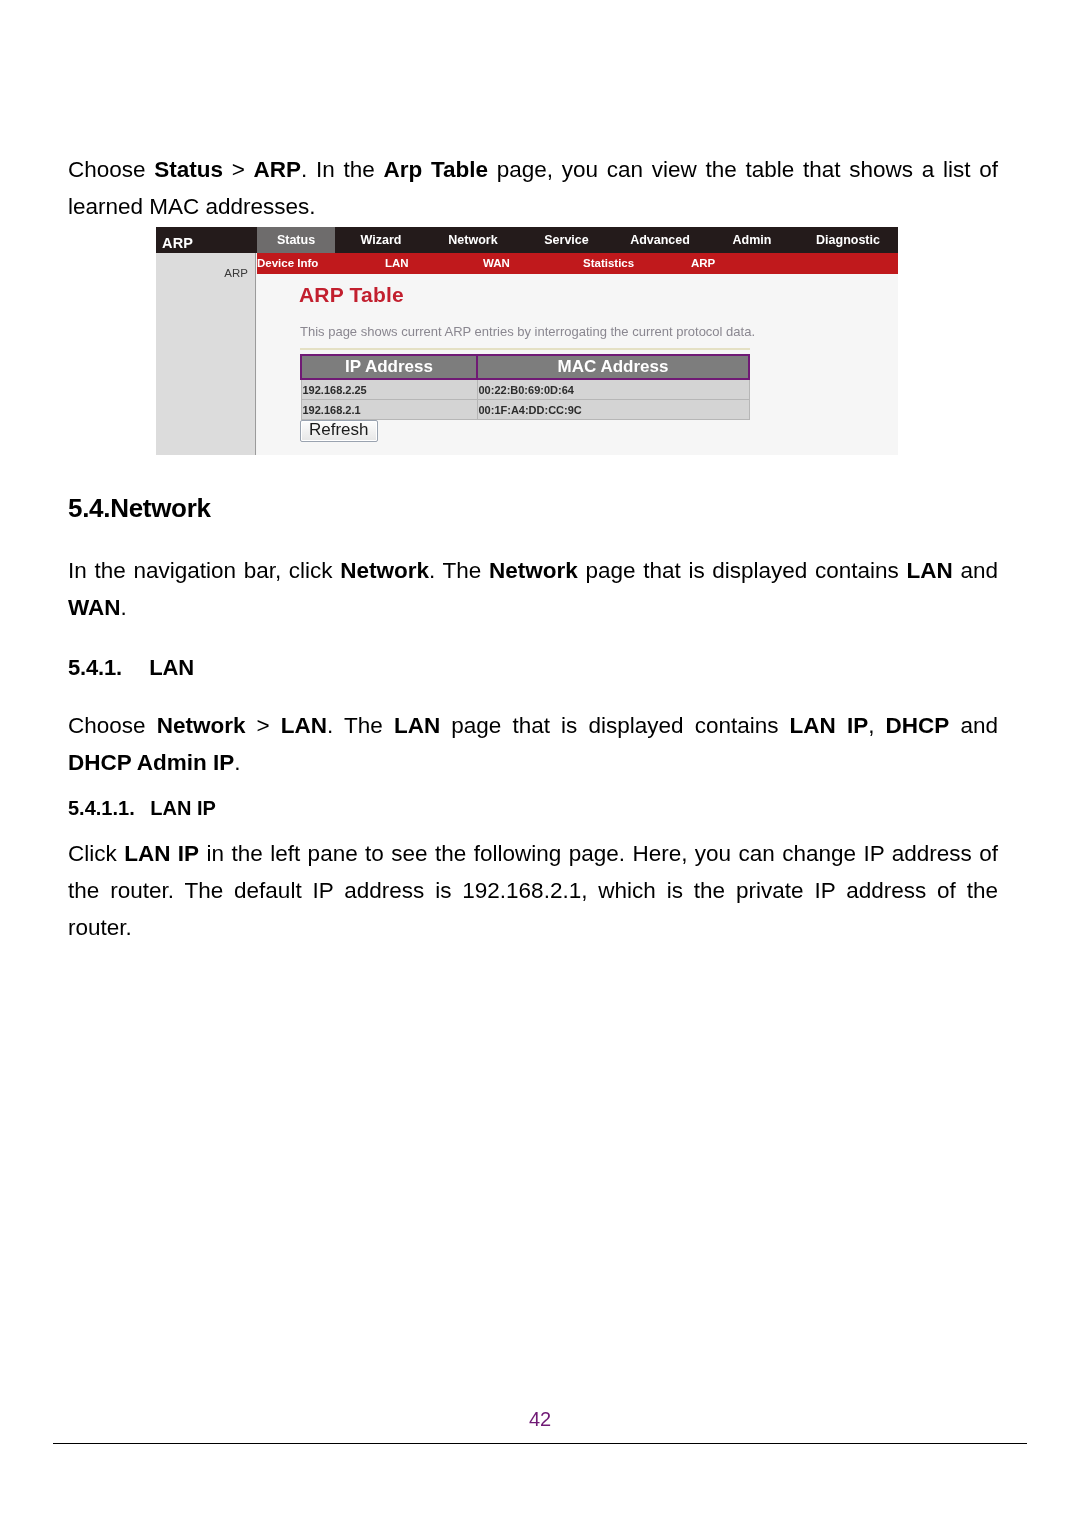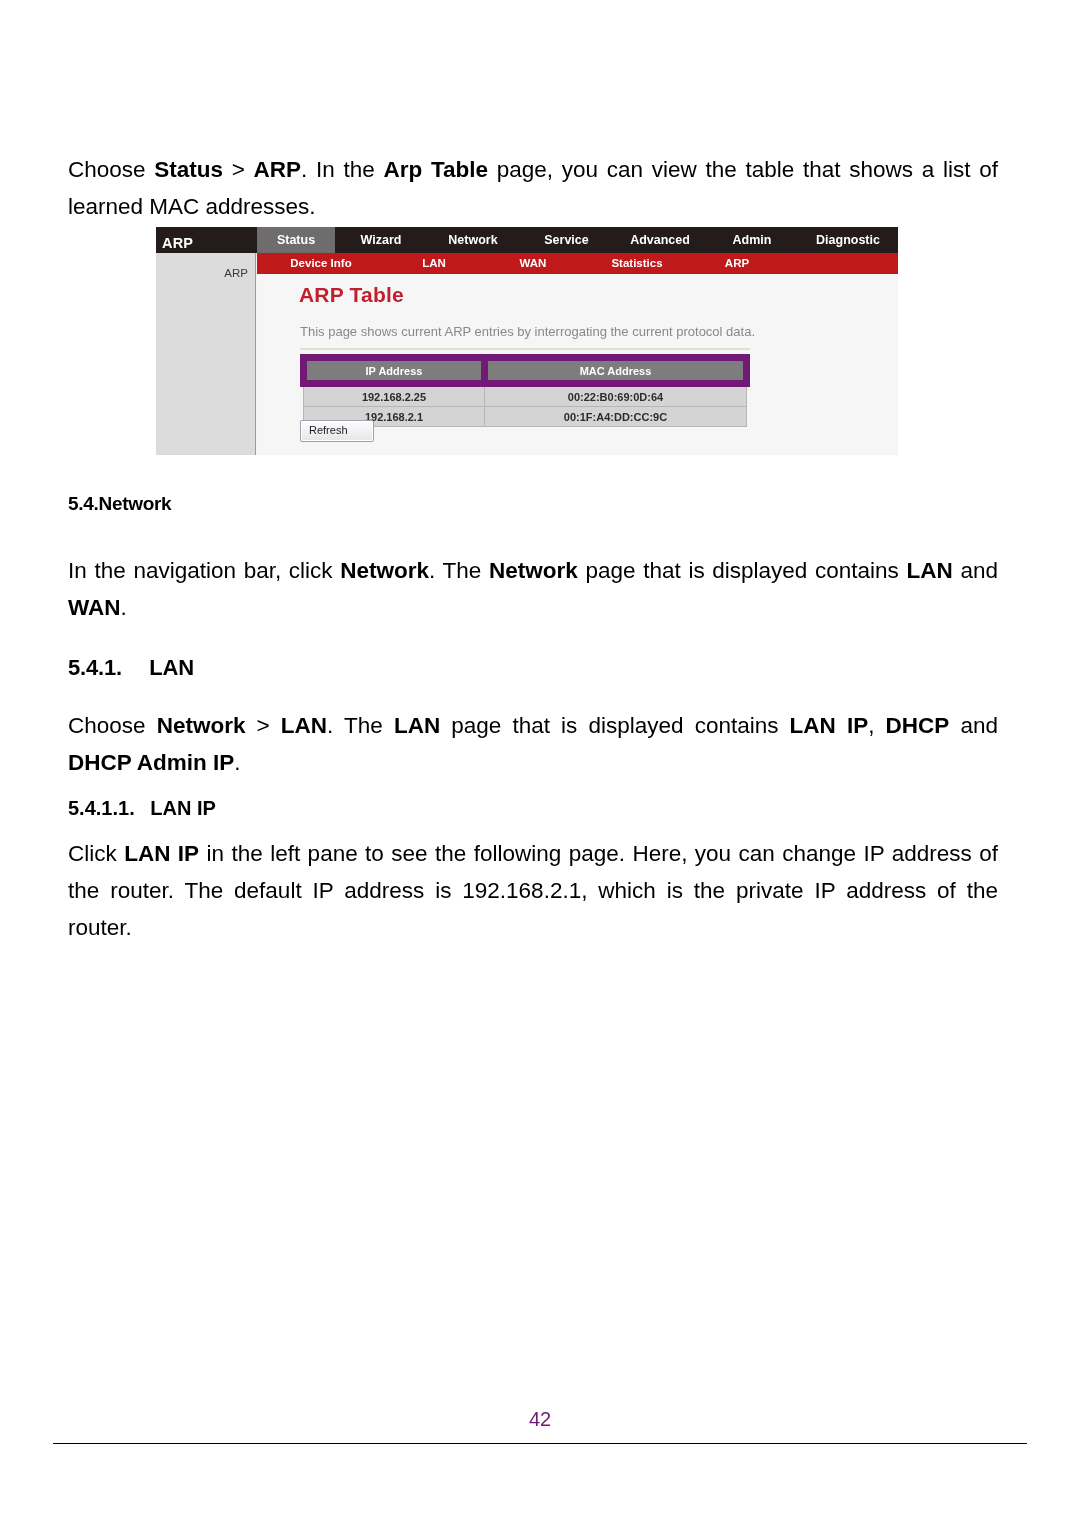--- a/index.html
+++ b/index.html
@@ -31,21 +31,21 @@
   }
 
   h3.sec-head {
     font-size: 22px;
     font-weight: bold;
     letter-spacing: -0.2px;
     margin: 0;
     white-space: pre;
   }
   h2.sec-head-big {
-    font-size: 19px;
+    font-size: 26px;
     font-weight: bold;
     margin: 0;
     letter-spacing: -0.3px;
   }
   h4.sec-head-sm {
     font-size: 20px;
     font-weight: bold;
     margin: 0;
     white-space: pre;
   }
@@ -118,21 +118,21 @@
     left: 0; top: 0;
     height: 21px;
     display: flex;
   }
   .subitem {
     height: 21px;
     line-height: 21px;
     color: #ffffff;
     font-size: 11.5px;
     font-weight: bold;
-    text-align: center;
+    text-align: left;
     white-space: nowrap;
   }
   .sidebar {
     position: absolute;
     left: 0;
     top: 26px;
     width: 99px;
     height: 202px;
     background: #dcdcdc;
     border-right: 1px solid #9b9b9b;
@@ -181,44 +181,43 @@
     position: absolute;
     left: 43px;
     top: 80px;
     width: 450px;
     border-collapse: collapse;
     table-layout: fixed;
   }
   .arp-table th {
     background: #7d7d7d;
     color: #ffffff;
-    font-size: 11px;
+    font-size: 17px;
     font-weight: bold;
     height: 17px;
-    border: 7px solid #701a75;
+    border: 2px solid #701a75;
   }
   .arp-table td {
     background: #d4d4d4;
     color: #2c2c2c;
     font-size: 11px;
     font-weight: bold;
     height: 17px;
     border: 1px solid #b6b6b6;
-    text-align: center;
   }
   .arp-table .col-ip { width: 172px; }
   .btn-refresh {
     position: absolute;
     left: 43px;
     top: 146px;
     min-width: 56px;
     height: 20px;
     line-height: 18px;
     padding: 0 8px;
-    font-size: 11px;
+    font-size: 17px;
     font-family: "Liberation Sans", sans-serif;
     color: #1b1b1b;
     background: linear-gradient(#fdfdfd, #e6e6e6);
     border: 1px solid #9aa3b0;
     border-radius: 2px;
     box-shadow: inset 0 0 0 1px #ffffff;
     text-align: left;
     cursor: pointer;
   }
 

